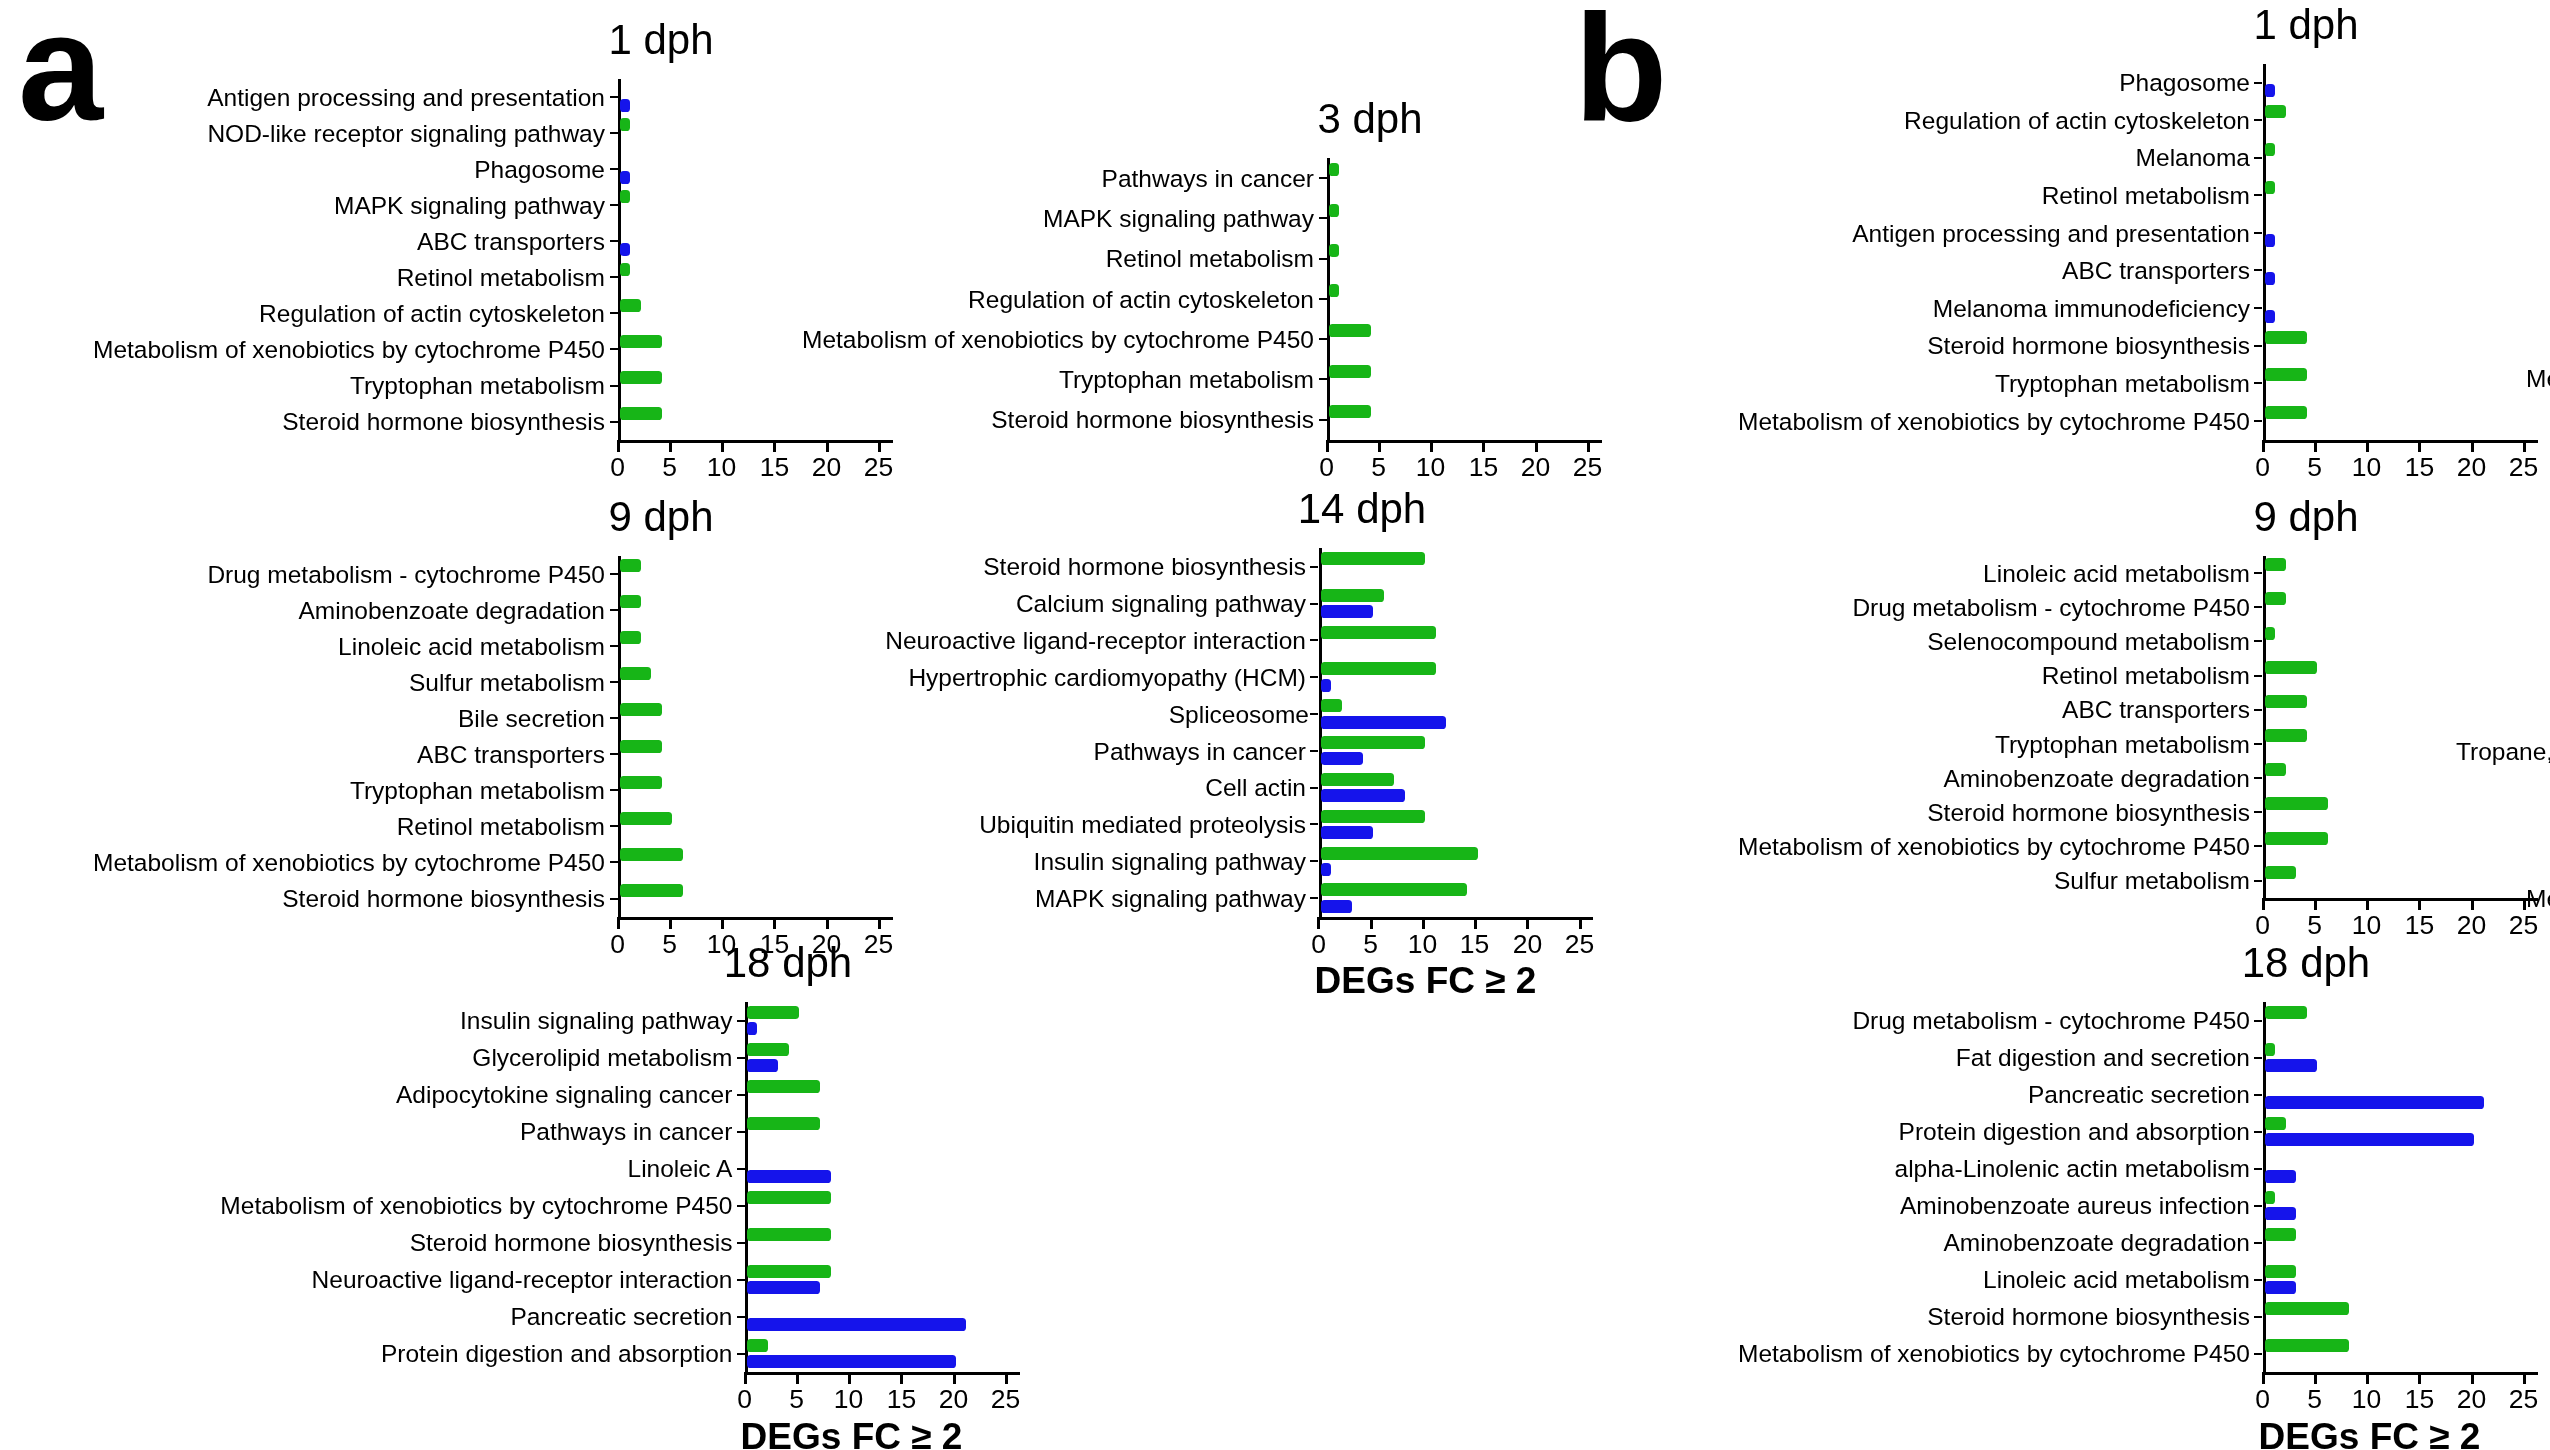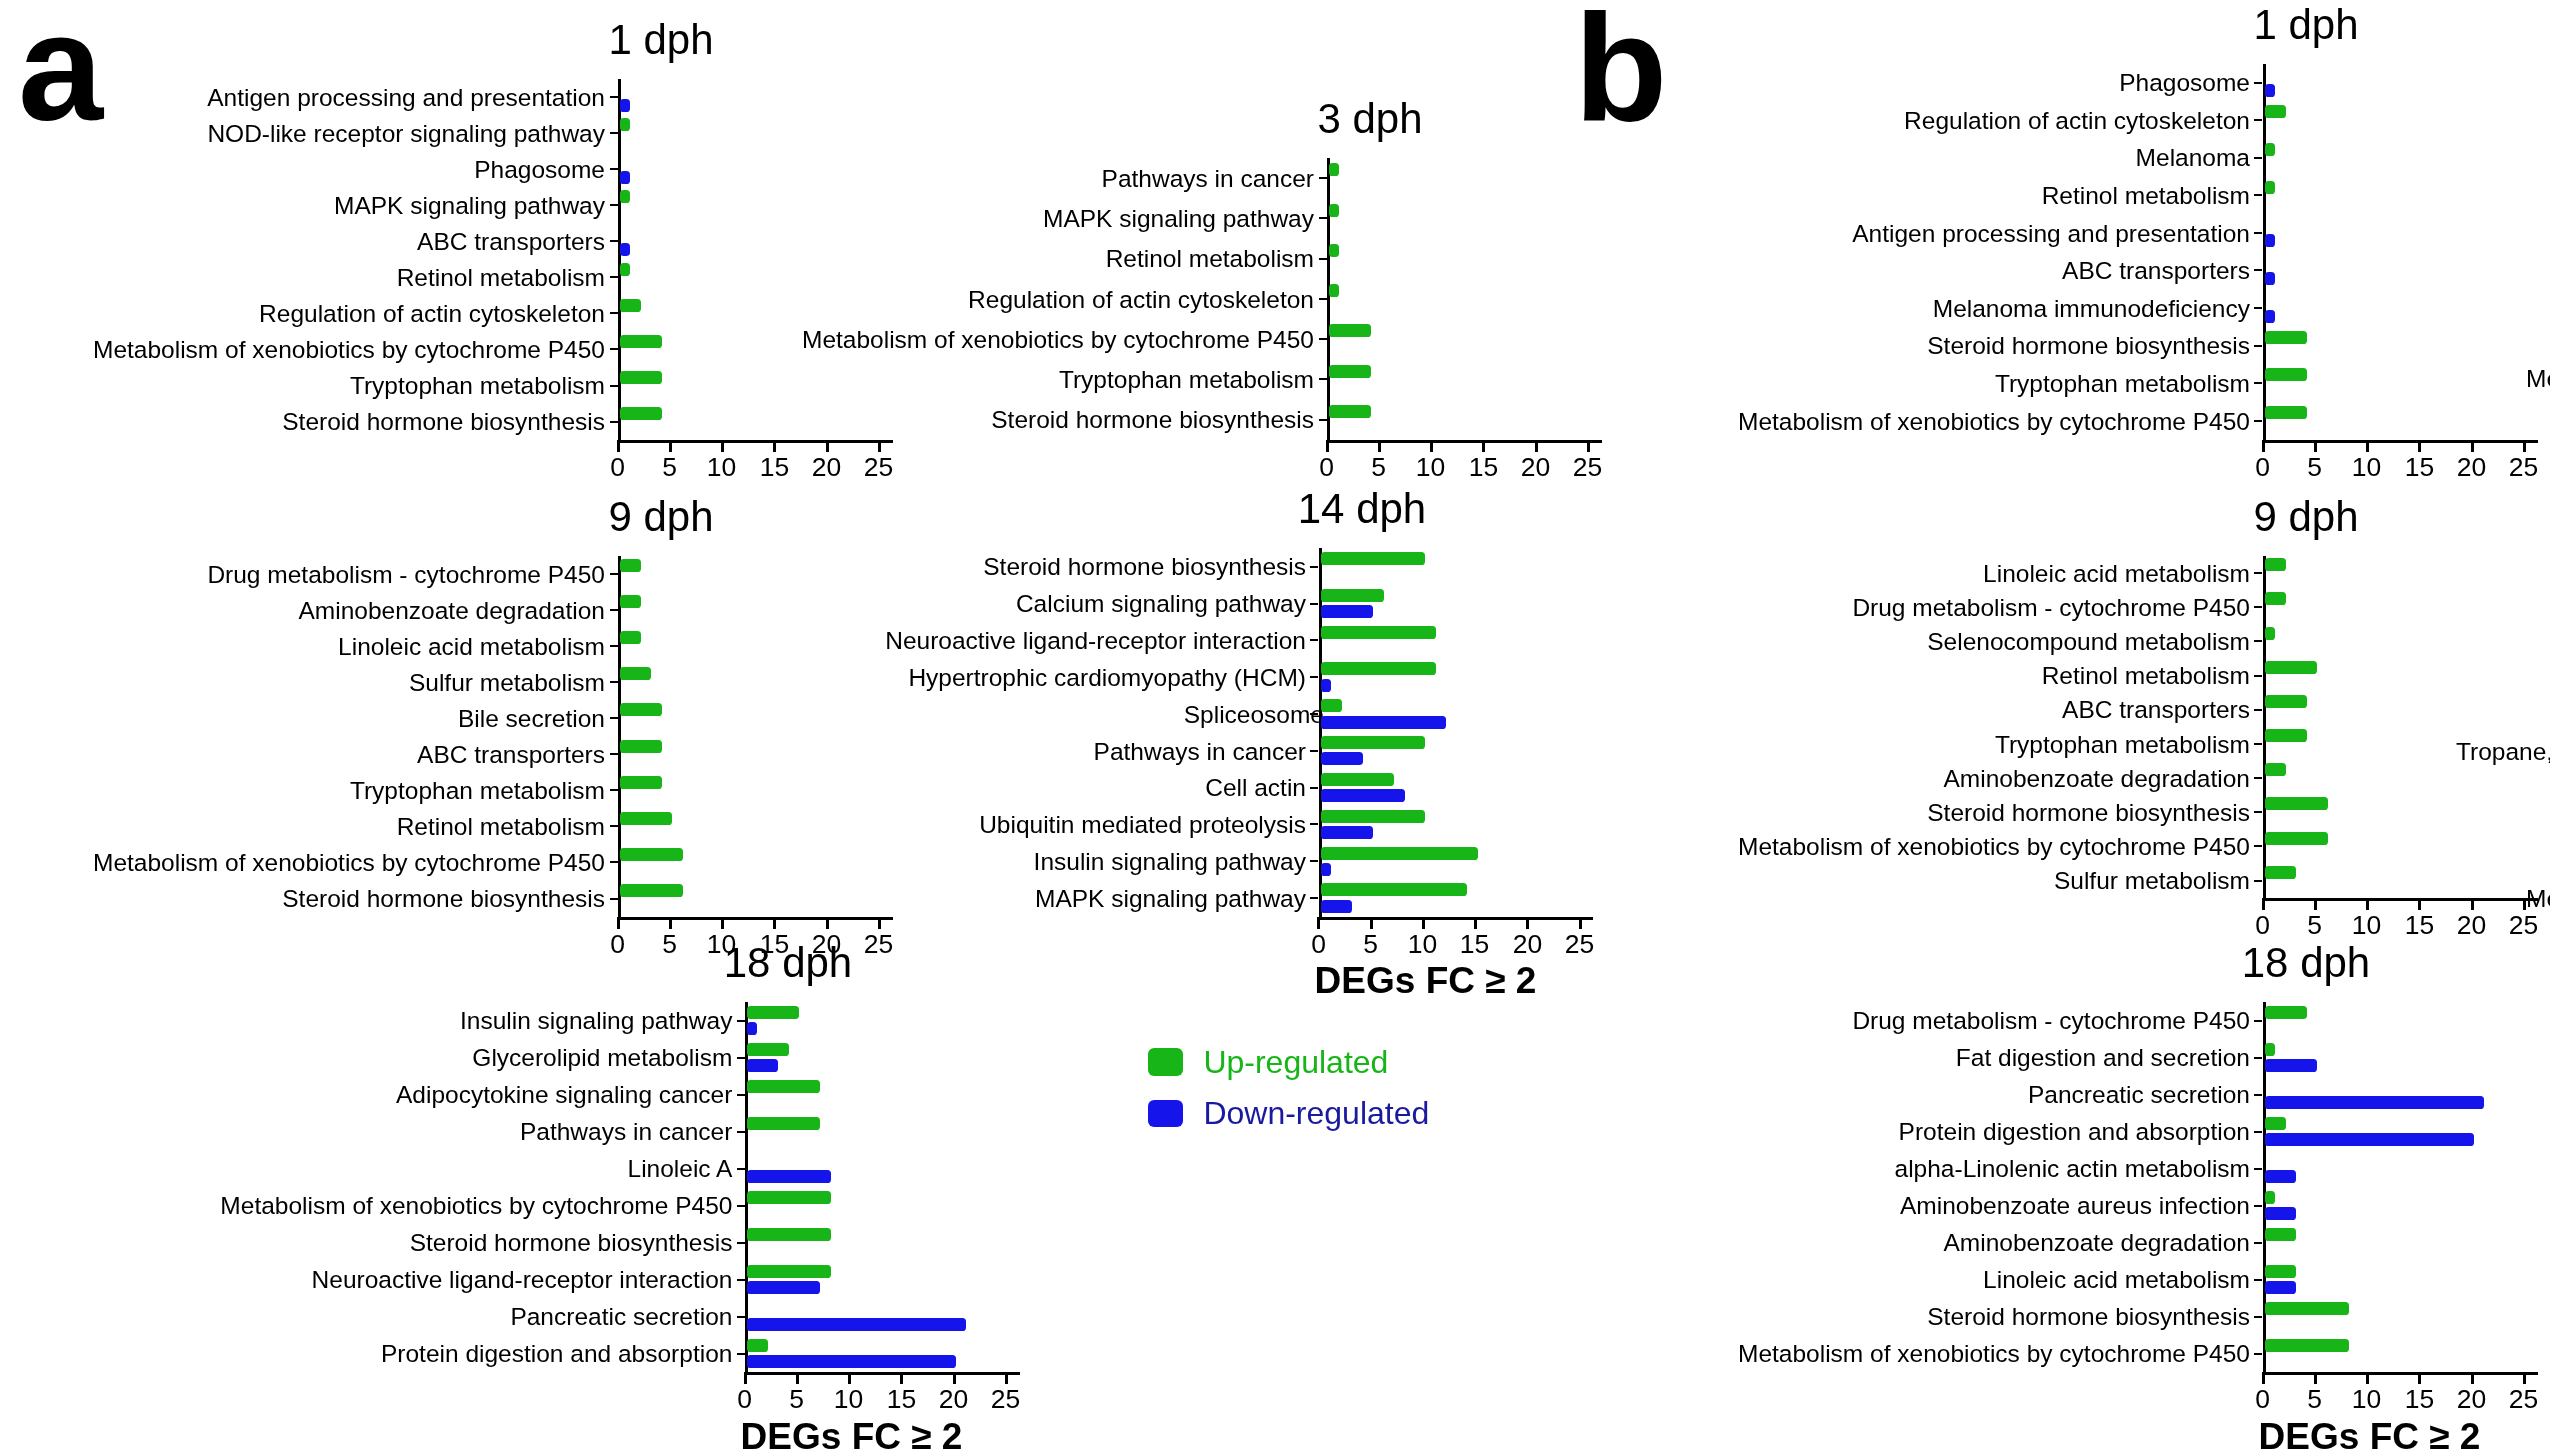--- a/index.html
+++ b/index.html
@@ -188,21 +188,21 @@
         <div class="bar" style="left: 1321px; top: 589px; width: 63px; height: 13.3px; background: rgb(23, 181, 23);"></div>
         <div class="bar" style="left: 1321px; top: 605px; width: 52px; height: 13.3px; background: rgb(21, 20, 235);"></div>
         <div class="axis-line" style="left: 1310px; top: 639px; width: 8.2px; height: 2px;"></div>
         <div class="cat-label" style="left: 592px; top: 625px; width: 714px;">Neuroactive ligand-receptor interaction</div>
         <div class="bar" style="left: 1321px; top: 626px; width: 115px; height: 13.3px; background: rgb(23, 181, 23);"></div>
         <div class="axis-line" style="left: 1310px; top: 676px; width: 8.2px; height: 2px;"></div>
         <div class="cat-label" style="left: 592px; top: 662px; width: 714px;">Hypertrophic cardiomyopathy (HCM)</div>
         <div class="bar" style="left: 1321px; top: 662px; width: 115px; height: 13.3px; background: rgb(23, 181, 23);"></div>
         <div class="bar" style="left: 1321px; top: 679px; width: 10.4px; height: 13.3px; background: rgb(21, 20, 235);"></div>
         <div class="axis-line" style="left: 1310px; top: 713px; width: 8.2px; height: 2px;"></div>
-        <div class="cat-label" style="left: 610px; top: 699px; width: 714px;">Spliceosome</div>
+        <div class="cat-label" style="left: 595px; top: 699px; width: 714px;">Spliceosome</div>
         <div class="bar" style="left: 1321px; top: 699px; width: 21px; height: 13.3px; background: rgb(23, 181, 23);"></div>
         <div class="bar" style="left: 1321px; top: 716px; width: 125px; height: 13.3px; background: rgb(21, 20, 235);"></div>
         <div class="axis-line" style="left: 1310px; top: 750px; width: 8.2px; height: 2px;"></div>
         <div class="cat-label" style="left: 592px; top: 736px; width: 714px;">Pathways in cancer</div>
         <div class="bar" style="left: 1321px; top: 736px; width: 104px; height: 13.3px; background: rgb(23, 181, 23);"></div>
         <div class="bar" style="left: 1321px; top: 752px; width: 42px; height: 13.3px; background: rgb(21, 20, 235);"></div>
         <div class="axis-line" style="left: 1310px; top: 787px; width: 8.2px; height: 2px;"></div>
         <div class="cat-label" style="left: 592px; top: 772px; width: 714px;">Cell actin</div>
         <div class="bar" style="left: 1321px; top: 773px; width: 73px; height: 13.3px; background: rgb(23, 181, 23);"></div>
         <div class="bar" style="left: 1321px; top: 789px; width: 84px; height: 13.3px; background: rgb(21, 20, 235);"></div>
@@ -434,25 +434,15 @@
         <div class="bar" style="left: 2265px; top: 1281px; width: 31px; height: 13.3px; background: rgb(21, 20, 235);"></div>
         <div class="axis-line" style="left: 2254px; top: 1316px; width: 8.2px; height: 2px;"></div>
         <div class="cat-label" style="left: 1536px; top: 1301px; width: 714px;">Steroid hormone biosynthesis</div>
         <div class="bar" style="left: 2265px; top: 1302px; width: 84px; height: 13.3px; background: rgb(23, 181, 23);"></div>
         <div class="axis-line" style="left: 2254px; top: 1353px; width: 8.2px; height: 2px;"></div>
         <div class="cat-label" style="left: 1536px; top: 1338px; width: 714px;">Metabolism of xenobiotics by cytochrome P450</div>
         <div class="bar" style="left: 2265px; top: 1339px; width: 84px; height: 13.3px; background: rgb(23, 181, 23);"></div>
       </div>
     </div>
 
-  <div class="legend" id="legend-a" style="left:1148px;top:1046px;">
-    <div class="legend-row">
-      <span class="swatch up"></span>
-      <span class="legend-text up">Up-regulated</span>
-    </div>
-    <div class="legend-row">
-      <span class="swatch down"></span>
-      <span class="legend-text down">Down-regulated</span>
-    </div>
-  </div>
 
 </div>
 
 
 </body></html>

